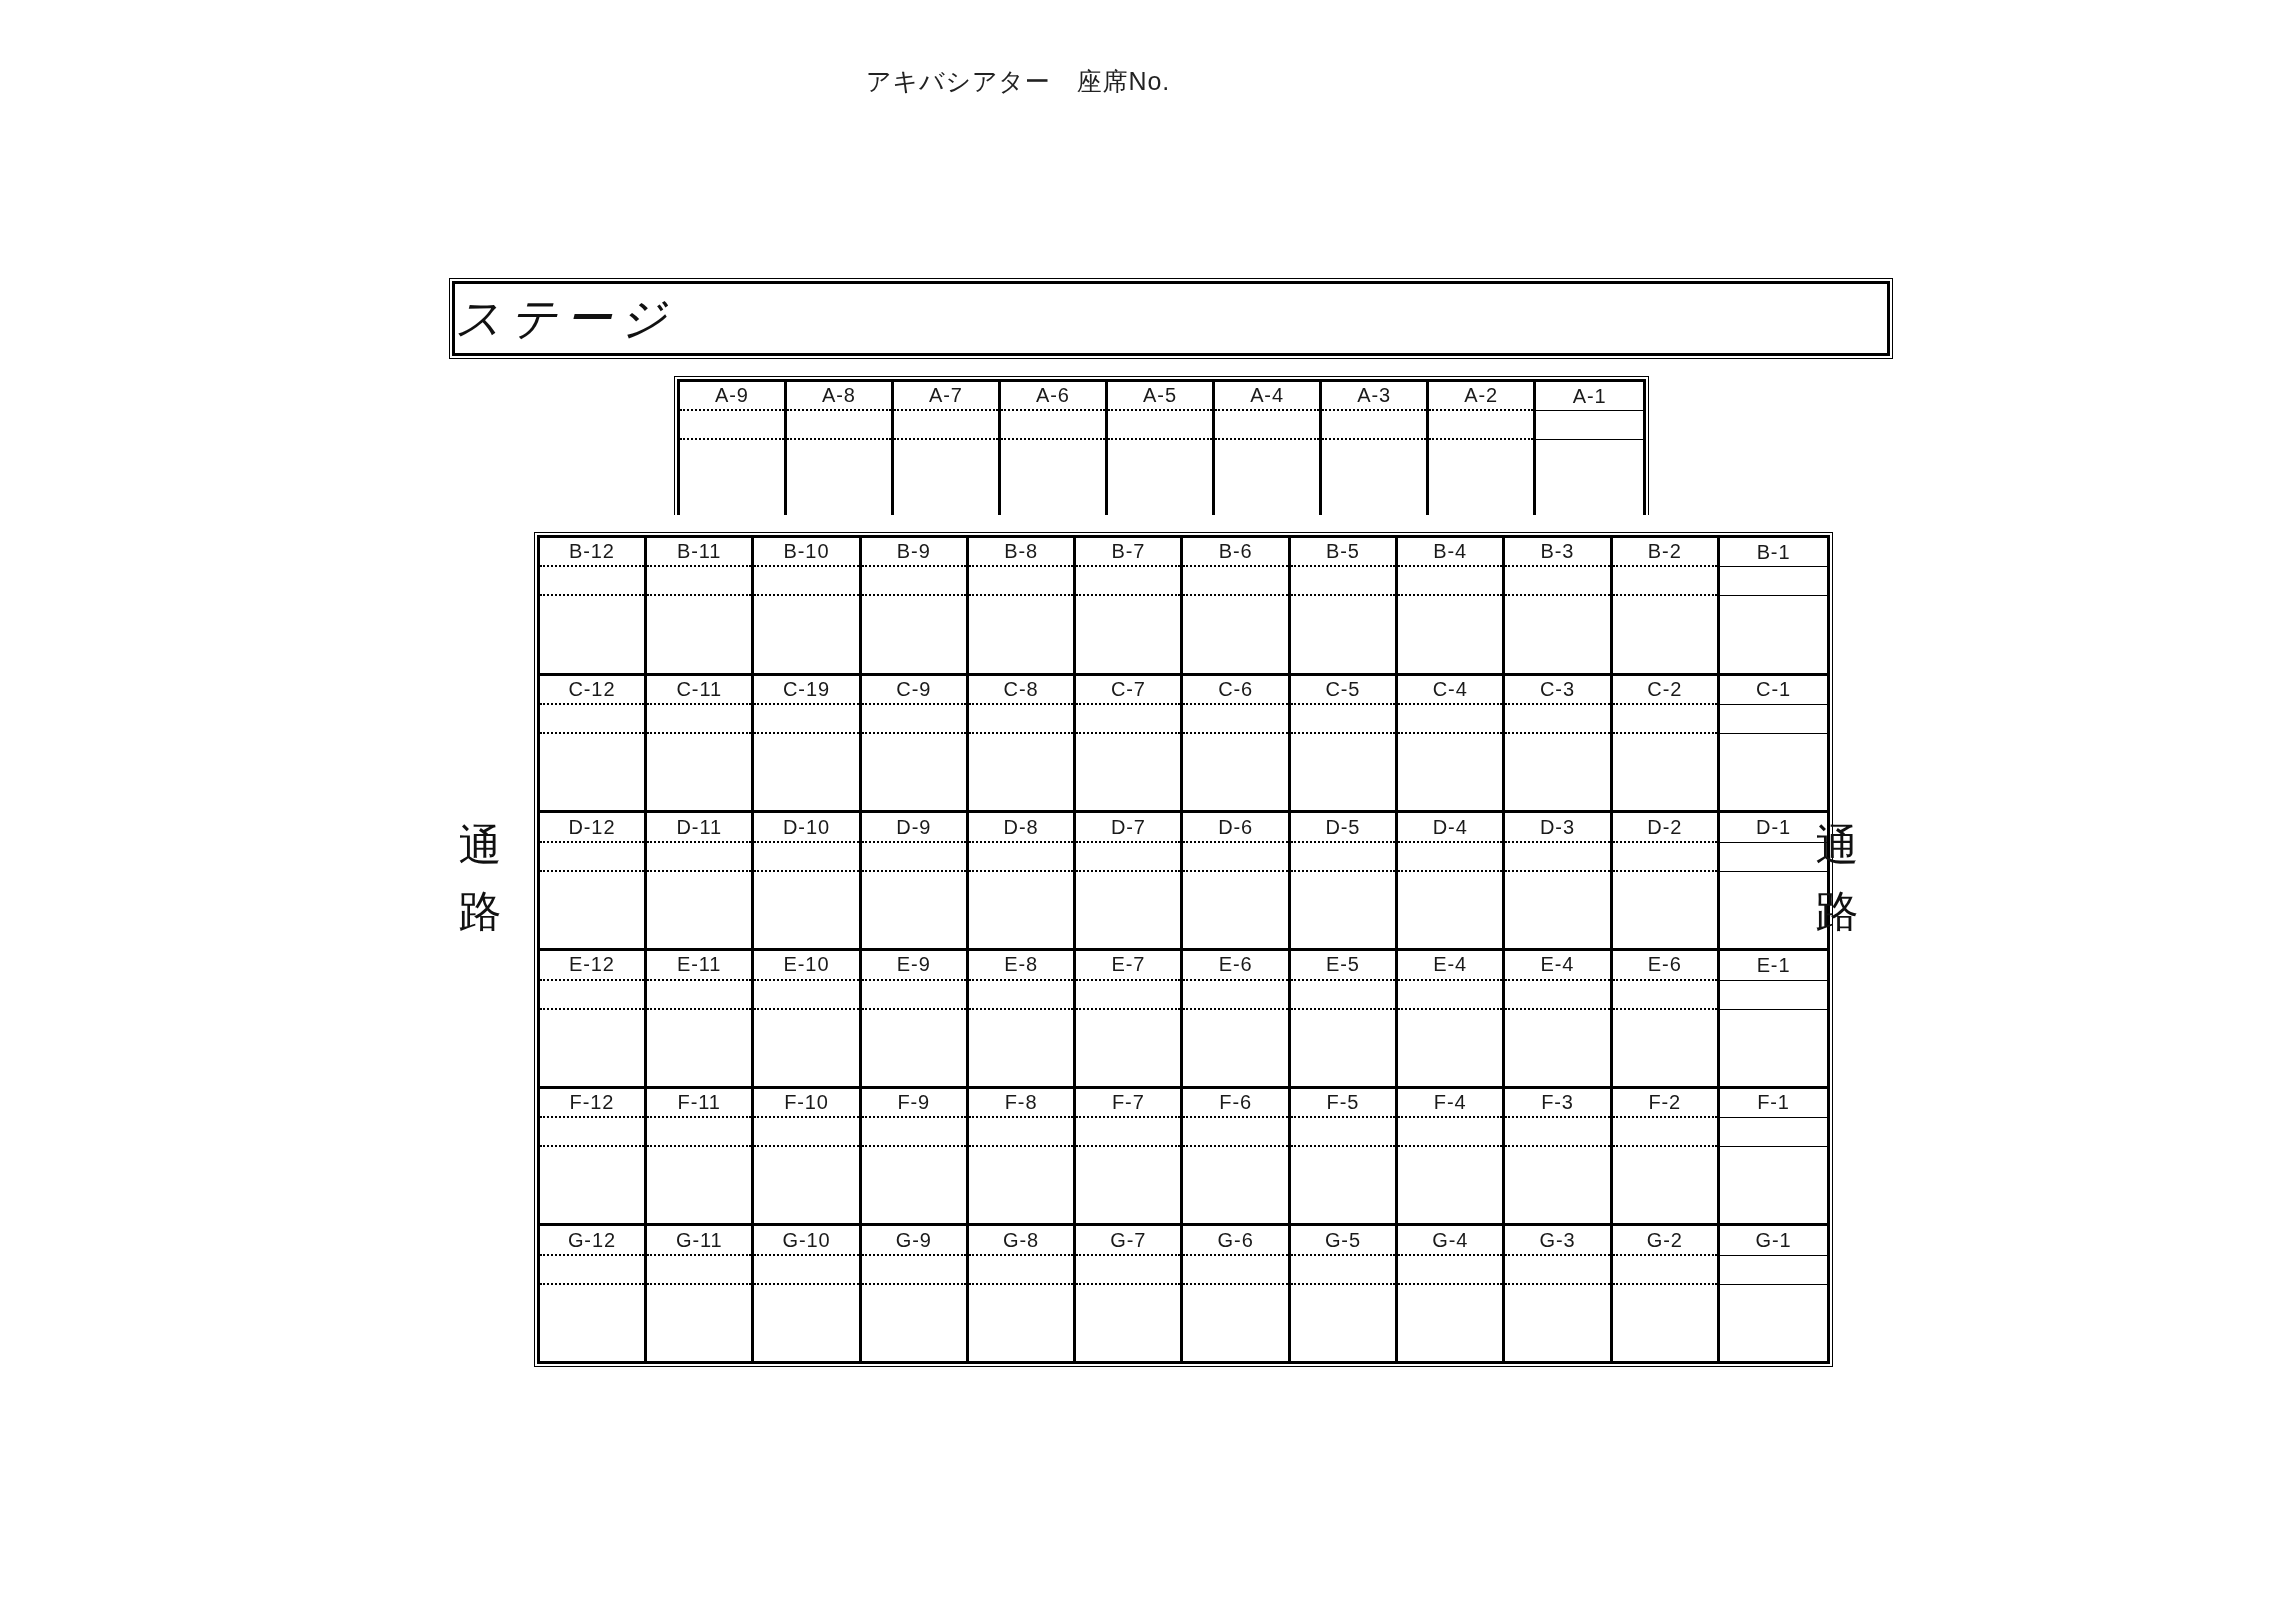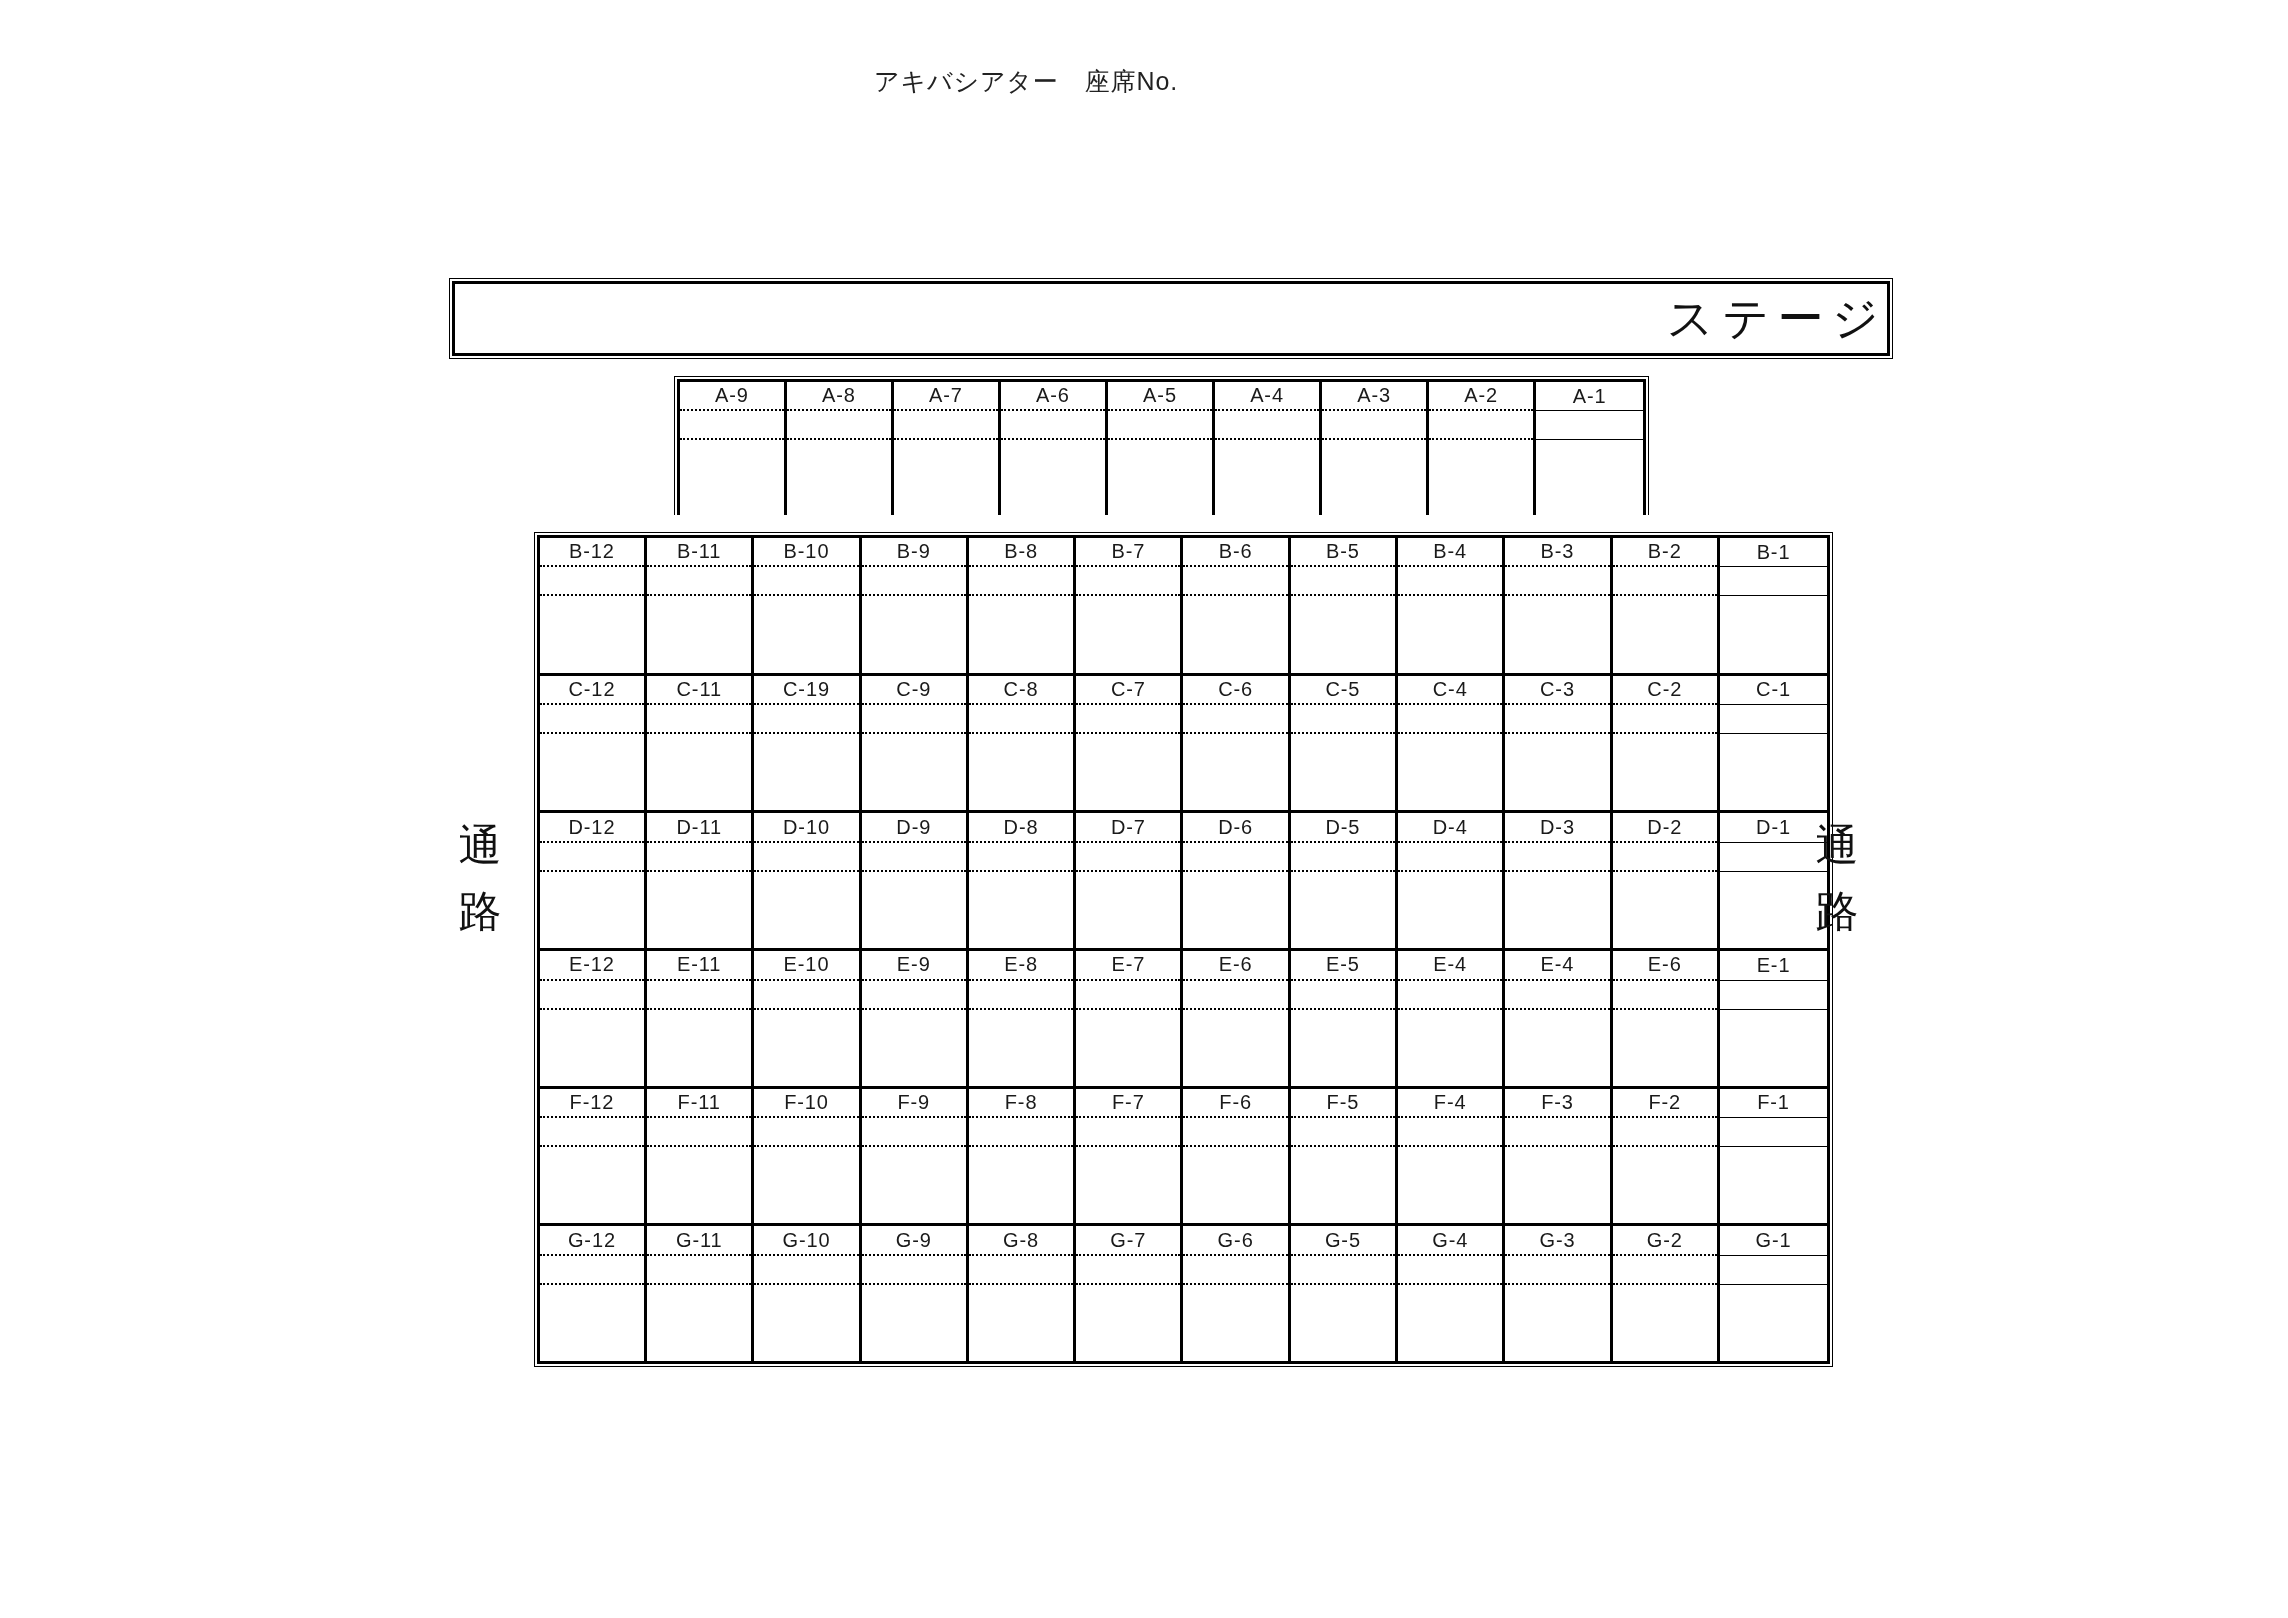--- a/index.html
+++ b/index.html
@@ -8,21 +8,20 @@
     background: #ffffff;
   }
   .page {
     position: relative;
     width: 2036px;
     height: 1619px;
     background: #ffffff;
     font-family: "Liberation Sans", "DejaVu Sans", sans-serif;
     color: #1a1a1a;
     overflow: hidden;
-    padding-left: 16px;
   }
 
   
   .doc-title {
     position: absolute;
     top: 65px;
     left: 0;
     width: 100%;
     text-align: center;
     font-size: 25px;
@@ -39,21 +38,22 @@
     height: 81px;
     border: 1.8px solid #000;
     box-sizing: border-box;
   }
   .stage-box-inner {
     position: absolute;
     inset: 1.8px;
     border: 3.7px solid #000;
     display: flex;
     align-items: center;
-    justify-content: flex-end;
+    justify-content: flex-start;
+    font-style: italic;
   }
   .stage-label {
     font-size: 46px;
     letter-spacing: 8.3px;
     color: #111111;
     white-space: nowrap;
   }
 
   
   .a-block {

